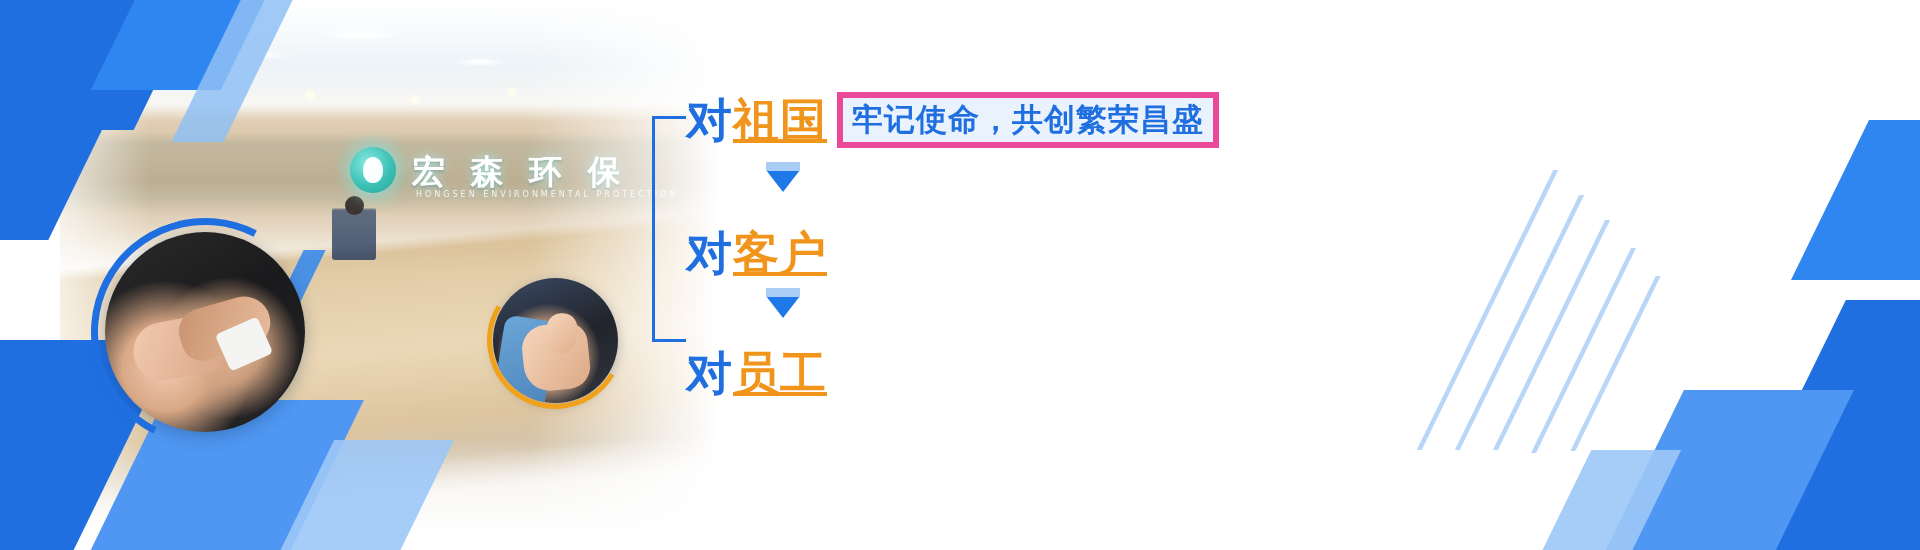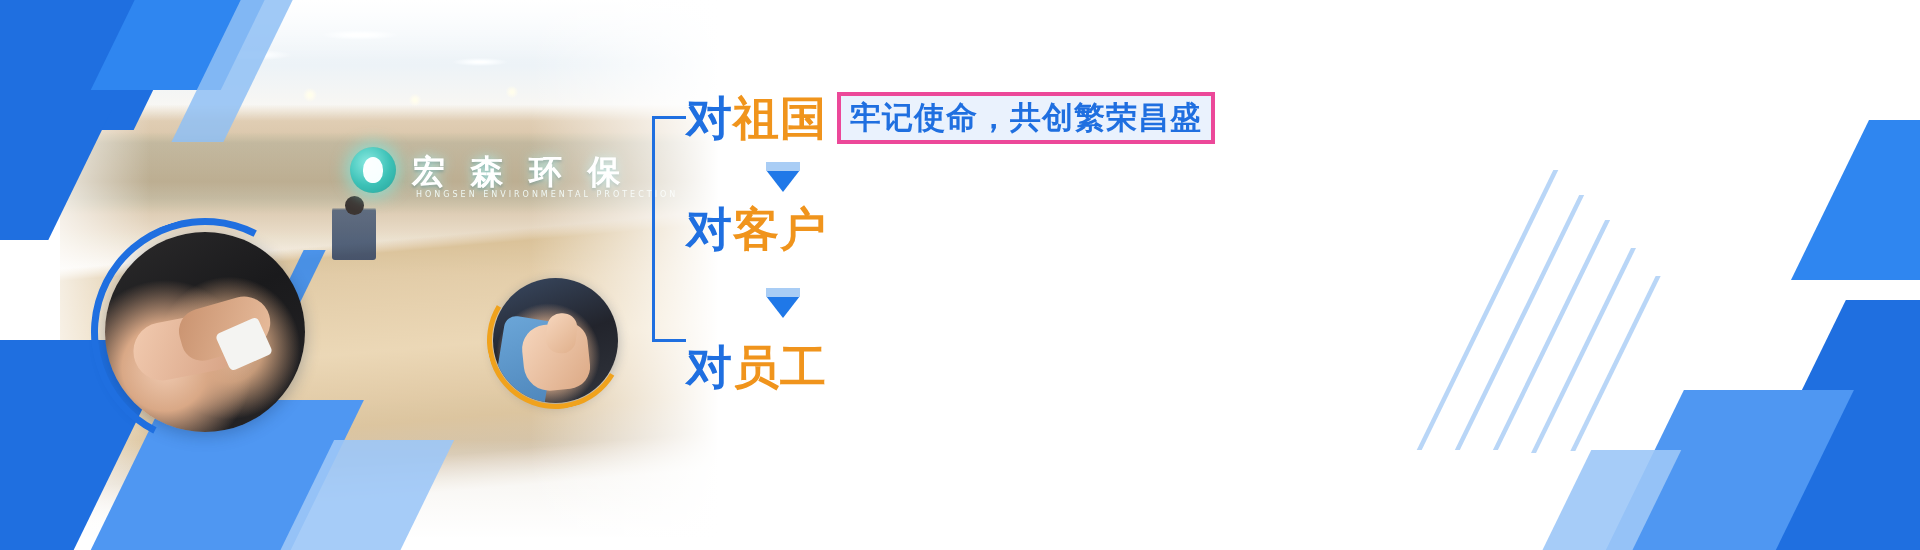--- a/index.html
+++ b/index.html
@@ -205,38 +205,38 @@
     border-left:3px solid #1f6fe0;
     border-top:3px solid #1f6fe0;
     border-bottom:3px solid #1f6fe0;
   }
 
   .row{
     position:absolute; left:34px;
     display:flex; align-items:center; white-space:nowrap;
   }
   .row-1{ top:18px; }
-  .row-2{ top:132px; }
-  .row-3{ top:270px; }
+  .row-2{ top:156px; }
+  .row-3{ top:276px; }
 
   .heading{
     font-family:"DejaVu Sans","Liberation Sans",sans-serif;
     font-size:46px; font-weight:700; letter-spacing:1px;
     line-height:1;
   }
   .heading .dui{ color:#1f6fe0; }
-  .heading .kw{ color:#f0941c; }
+  .heading .kw{ color:#f0941c;text-decoration:underline; }
 
   .tag{
     margin-left:10px;
     font-family:"DejaVu Sans","Liberation Sans",sans-serif;
     font-size:31px; font-weight:700; letter-spacing:1px;
     color:#1f6fe0;
     background:#eaf2fd;
-    border:4px solid #ec4899;
+    border:6px solid #ec4899;
     padding:5px 9px 6px 9px;
     line-height:1.06;
   }
 
   .arrow{
     position:absolute; left:114px;
     width:0; height:0;
     border-left:17px solid transparent;
     border-right:17px solid transparent;
     border-top:22px solid #1f78e8;

